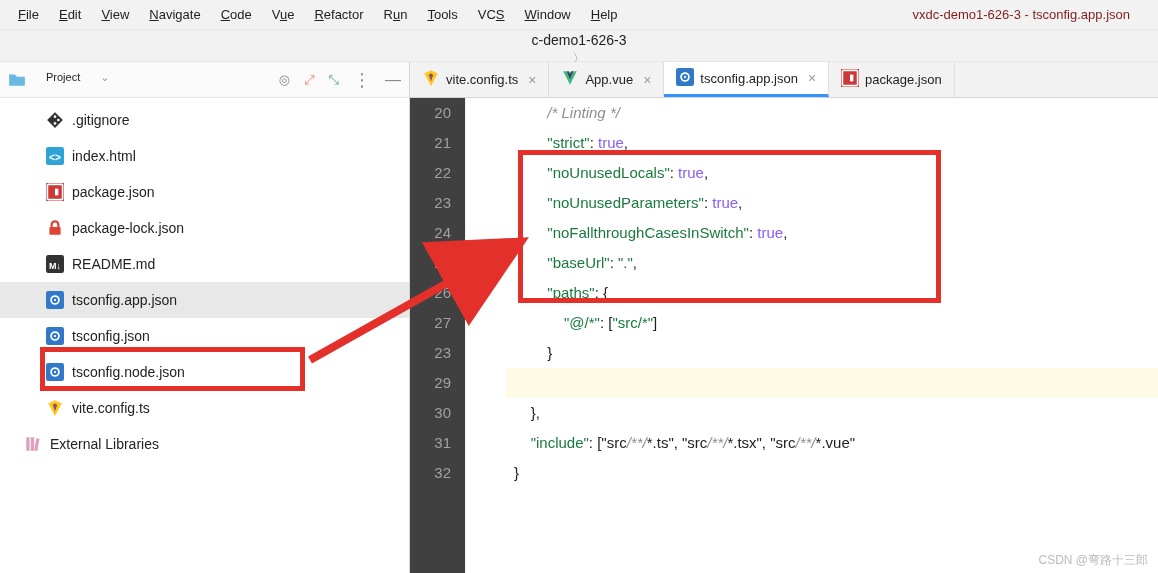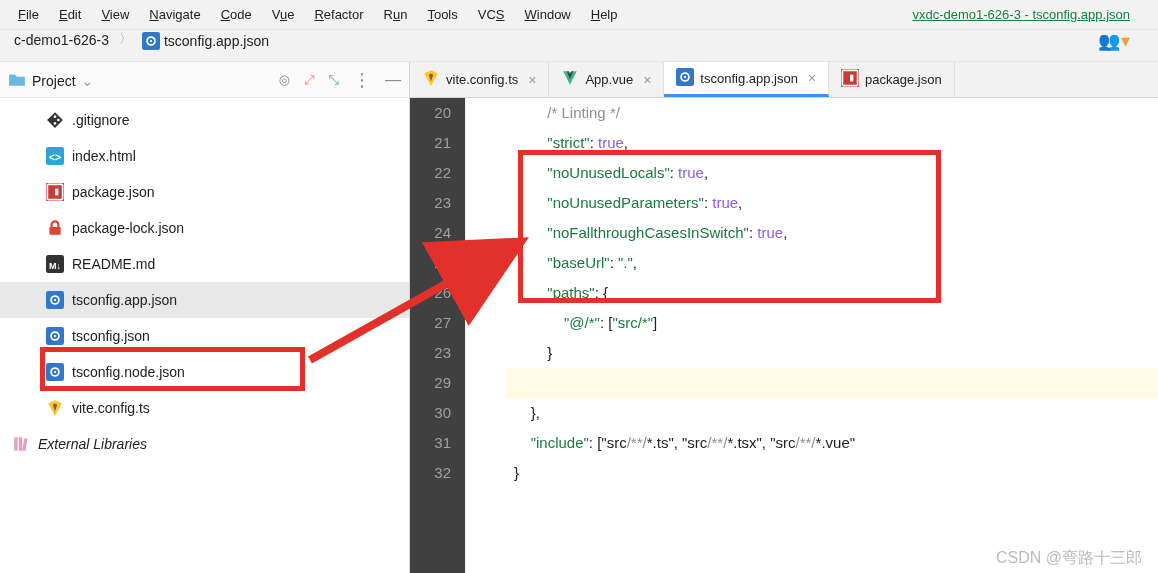--- a/index.html
+++ b/index.html
@@ -1,32 +1,32 @@
 <!DOCTYPE html>
 <html><head>
   <meta charset="utf-8">
   <style>
     * { margin: 0; padding: 0; box-sizing: border-box; font-family: "Segoe UI", Arial, sans-serif; }
     body { width: 1158px; height: 573px; background: #f5f5f5; overflow: hidden; font-size: 13px; color: #222; }
     
     .menubar { display: flex; align-items: center; height: 30px; background: #f2f2f2; padding: 0 8px; border-bottom: 1px solid #e6e6e6; }
     .menu-item { padding: 4px 10px; cursor: pointer; }
     .menu-item u { text-decoration: underline; }
-    .window-title { margin-left: auto; color: #15803d; padding-right: 20px; text-decoration: underline; }
-    
-    .breadcrumb-bar { display: flex; align-items: flex-start; height: 32px; background: #f2f2f2; padding: 0 8px; border-bottom: 1px solid #e6e6e6; }
+    .window-title { margin-left: auto; color: #7f1d1d; padding-right: 20px; }
+    
+    .breadcrumb-bar { display: flex; align-items: center; height: 32px; background: #f2f2f2; padding: 0 8px; border-bottom: 1px solid #e6e6e6; flex-direction: column; }
     .breadcrumb-item { display: flex; align-items: center; gap: 4px; padding: 2px 6px; font-size: 14px; font-weight: 500; }
     .breadcrumb-sep { color: #999; padding: 0 4px; }
     .icon-users { margin-left: auto; color: #f0a030; font-size: 18px; padding-right: 20px; }
     
     .main { display: flex; height: calc(100% - 62px); }
     
     .sidebar { width: 410px; background: #fff; border-right: 1px solid #d4d4d4; display: flex; flex-direction: column; }
     .sidebar-header { display: flex; align-items: center; height: 36px; padding: 0 8px; border-bottom: 1px solid #e6e6e6; background: #fafafa; }
-    .project-label { display: flex; align-items: flex-end; gap: 6px; font-size: 14px; }
+    .project-label { display: flex; align-items: flex-start; gap: 20px; font-size: 11px; }
     .sidebar-header-icons { margin-left: auto; display: flex; gap: 14px; align-items: center; color: #888; }
     .target-icon { color: #888; }
     .expand-icon { color: #e86; }
     .collapse-icon { color: #5a9; }
     
     .file-tree { flex: 1; overflow: auto; padding-top: 4px; }
     .tree-item { display: flex; align-items: center; height: 36px; padding-left: 46px; gap: 8px; font-size: 14px; }
     .tree-item.selected { background: #e8e8e8; }
     .tree-icon { width: 18px; height: 18px; display: flex; align-items: center; justify-content: center; }
     .highlight-box-tree { border: 5px solid #e4302b; position: absolute; left: 40px; top: 347px; width: 265px; height: 44px; pointer-events: none; }
@@ -34,31 +34,31 @@
     .editor-area { flex: 1; display: flex; flex-direction: column; position: relative; }
     .tabs { display: flex; height: 36px; background: #f2f2f2; align-items: stretch; border-bottom: 1px solid #d4d4d4; }
     .tab { display: flex; align-items: center; gap: 6px; padding: 0 12px; border-right: 1px solid #e0e0e0; cursor: pointer; font-size: 13px; }
     .tab.active { background: #fff; border-bottom: 3px solid #3592ff; }
     .tab-close { color: #999; font-size: 14px; margin-left: 4px; }
     
     .code-area { flex: 1; display: flex; background: #fff; font-family: "JetBrains Mono", Consolas, monospace; font-size: 15px; position: relative; }
     .gutter { width: 56px; text-align: right; padding-right: 14px; color: #a0a0a0; background: #404040; line-height: 30px; border-right: 1px solid #eee; }
     .fold-gutter { width: 40px; background: #fff; line-height: 30px; position: relative; }
     .code { flex: 1; line-height: 30px; white-space: pre; padding-left: 8px; }
-    .code .c { color: #8e8e8e; }
+    .code .c { color: #8e8e8e; font-style: italic; }
     .code .k { color: #1a7a3e; }
     .code .s { color: #1a7a3e; }
     .code .b { color: #8b5cf6; }
     .highlight-line { background: #fffae3; margin-left: -48px; padding-left: 48px; }
     
     .highlight-box-code { border: 5px solid #e4302b; position: absolute; left: 518px; top: 150px; width: 423px; height: 153px; pointer-events: none; z-index: 10; }
     .arrow { position: absolute; left: 300px; top: 230px; z-index: 11; pointer-events: none; }
     
     .breadcrumb-bottom { height: 26px; background: #f7f7f7; border-top: 1px solid #e6e6e6; display: flex; align-items: center; padding-left: 34px; font-size: 13px; color: #555; }
-    .watermark { position: absolute; right: 16px; bottom: 4px; color: #bbb; font-size: 16px; }
+    .watermark { position: absolute; right: 10px; bottom: 4px; color: #bbb; font-size: 12px; }
     
     svg.file-ic { width: 18px; height: 18px; }
   </style>
 </head>
 <body>
 
 <div class="menubar">
   <span class="menu-item"><u>F</u>ile</span>
   <span class="menu-item"><u>E</u>dit</span>
   <span class="menu-item"><u>V</u>iew</span>
@@ -187,21 +187,21 @@
         </div>
         <div class="tree-item">
           <span class="tree-icon">
             <svg class="file-ic" viewBox="0 0 16 16">
               <path fill="#ffc71f" d="M8 1l6 3-6 11L2 4z"></path>
               <path fill="#856" d="M8 4l2 1-2 6-2-6z"></path>
             </svg>
           </span>
           <span>vite.config.ts</span>
         </div>
-        <div class="tree-item" style="padding-left: 12px; font-style: italic;">
+        <div class="tree-item" style="padding-left: 24px;">
           <span class="tree-icon">
             <svg class="file-ic" viewBox="0 0 16 16">
               <rect x="2" y="2" width="3" height="12" fill="#e0a0c0"></rect>
               <rect x="6" y="2" width="3" height="12" fill="#e0a0c0"></rect>
               <rect x="10" y="3" width="3" height="11" fill="#e0a0c0" transform="rotate(10 11 8)"></rect>
             </svg>
           </span>
           <span>External Libraries</span>
         </div>
       </div>

